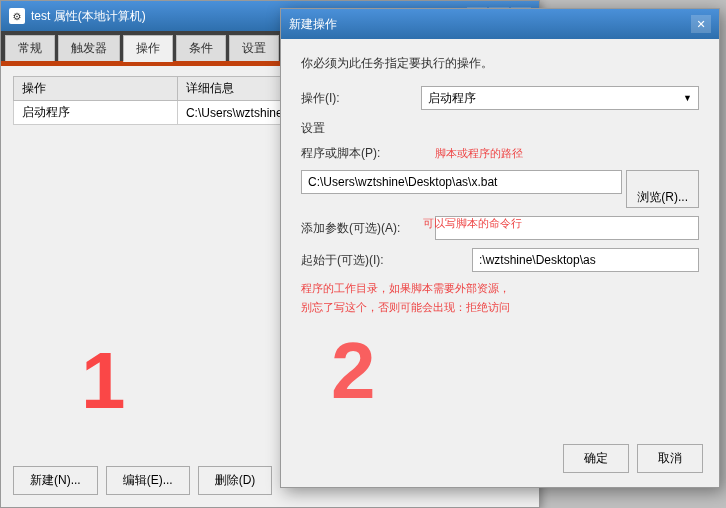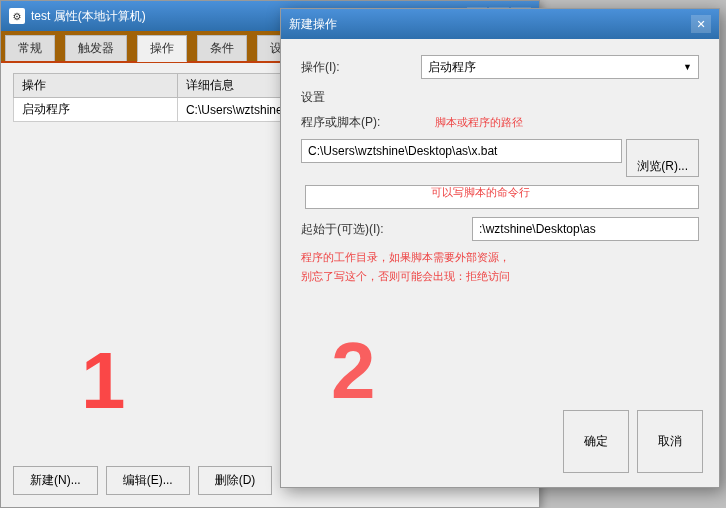--- a/index.html
+++ b/index.html
@@ -52,24 +52,24 @@
       color: white;
       font-size: 11px;
       cursor: pointer;
       display: flex; align-items: center; justify-content: center;
     }
     .titlebar-btn.close { background: rgba(255,255,255,0.2); }
 
     
     .tabs-bar {
       display: flex;
-      background: #a16207;
-      border-bottom: 2px solid #c2410c;
+      background: #404040;
+      border-bottom: 5px solid #c2410c;
       padding: 4px 4px 0;
-      gap: 10px;
+      gap: 3px;
     }
     .tab {
       padding: 4px 12px;
       background: #ddd;
       border: 1px solid #bbb;
       border-bottom: none;
       cursor: pointer;
       font-size: 12px;
       color: #333;
     }
@@ -264,21 +264,21 @@
 
     
     .dialog-bottom {
       position: absolute;
       bottom: 14px;
       right: 16px;
       display: flex;
       gap: 8px;
     }
     .dialog-btn {
-      padding: 22px 20px;
+      padding: 5px 20px;
       background: #f0f0f0;
       border: 1px solid #aaa;
       cursor: pointer;
       font-size: 12px;
       font-family: "Microsoft YaHei", sans-serif;
     }
   </style>
 </head>
 <body>
 
@@ -331,20 +331,21 @@
 </div>
 
 <div class="dialog">
 
   <div class="dialog-titlebar">
     <span class="dialog-titlebar-title">新建操作</span>
     <button class="titlebar-btn close">✕</button>
   </div>
 
   <div class="dialog-content">
+    <div class="dialog-info">你必须为此任务指定要执行的操作。</div>
 
     <div class="form-row">
       <span class="form-label">操作(I):</span>
       <div class="form-combo">
         <span>启动程序</span>
         <span class="combo-arrow">▼</span>
       </div>
     </div>
 
     <div class="settings-section">
@@ -355,21 +356,22 @@
         <span style="color:#e44; font-size:11px; margin-left:4px;text-align:center;">脚本或程序的路径</span>
       </div>
       <div class="settings-form-row" style="margin-left:0;">
         <div class="input-with-btn">
           <input class="form-input" type="text" value="C:\Users\wztshine\Desktop\as\x.bat" style="">
           <button class="browse-btn">浏览(R)...</button>
         </div>
       </div>
 
       <div class="settings-form-row" style="margin-top:6px; position:relative;">
-        <span style="color:#e44; font-size:11px; position:absolute; left:130px; top:0;">可以写脚本的命令行</span>
+        <span class="settings-form-label">添加参数(可选)(A):</span>
+        <span style="color:#e44; font-size:11px; position:absolute; left:122px; top:0;">可以写脚本的命令行</span>
         <input class="form-input" type="text" style="flex: 1 1 0%; margin-left: 4px;">
       </div>
 
       <div class="settings-form-row" style="margin-top:6px;gap:37px;">
         <span class="settings-form-label">起始于(可选)(I):</span>
         <input class="form-input" type="text" style="flex: 1 1 0%; margin-left: 4px;" value=":\wztshine\Desktop\as">
       </div>
 
       <div style="margin-top:8px; margin-left:0;">
         <div class="hint-text">程序的工作目录，如果脚本需要外部资源，</div>

